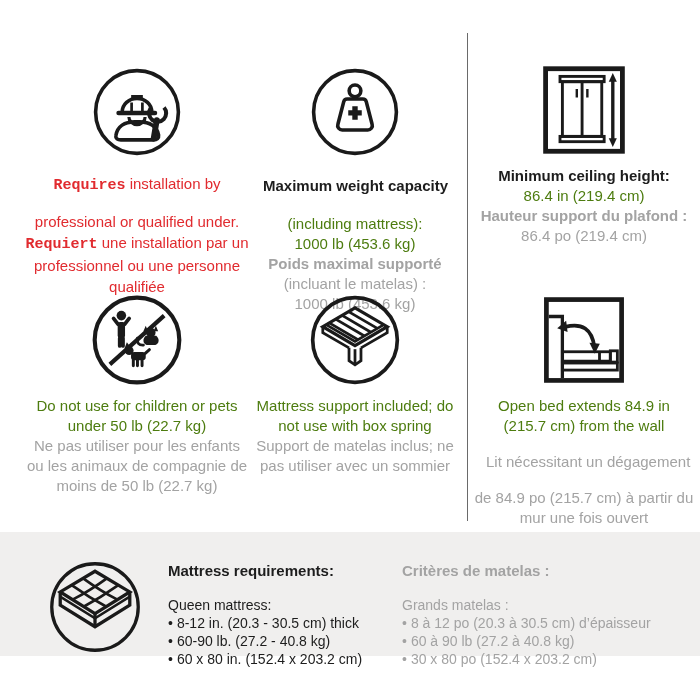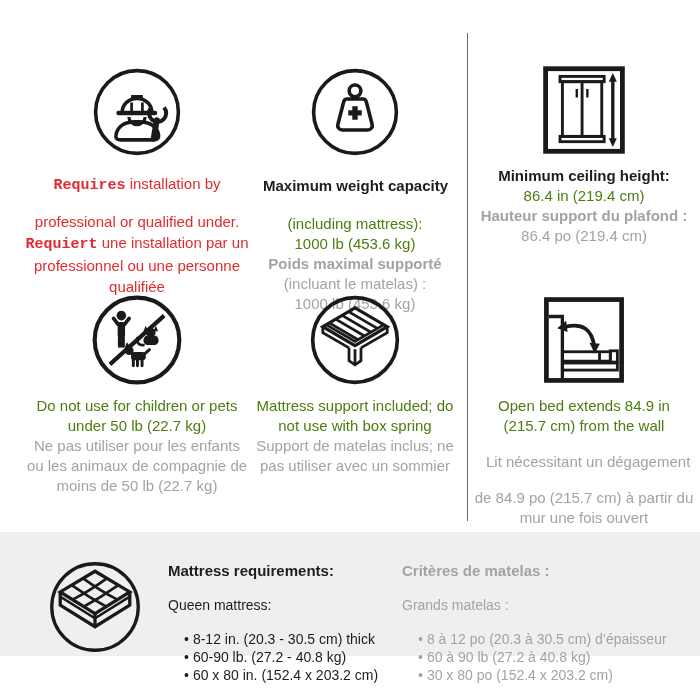--- a/index.html
+++ b/index.html
@@ -27,21 +27,21 @@
   .p5{left:245px;top:294px;width:220px;}
   .p6{left:470px;top:294px;width:228px;}
   svg{display:block;}
   .band{position:absolute;left:0;top:532px;width:700px;height:124px;background:#f0efee;}
   .band .icon-wrap{position:absolute;left:48px;top:28px;}
   .req-col{position:absolute;top:30px;}
   .req-col.en-col{left:168px;color:#1d1d1d;}
   .req-col.fr-col{left:402px;color:#a3a3a3;}
   .req-heading{font-size:15px;font-weight:bold;margin:0 0 16px 0;line-height:18px;}
   .req-sub{font-size:14px;line-height:18px;margin:0;}
-  .req-list{list-style:none;margin:16px;padding:0;font-size:14px;line-height:18px;}
+  .req-list{list-style:none;margin:0;padding:0;font-size:14px;line-height:18px;}
   .req-list li{white-space:nowrap;}
   .bullet{margin-right:4px;}
 </style>
 </head>
 <body>
 
 <div class="divider"></div>
 
 <section class="panel red-panel p1">
   <div class="icon-box">

